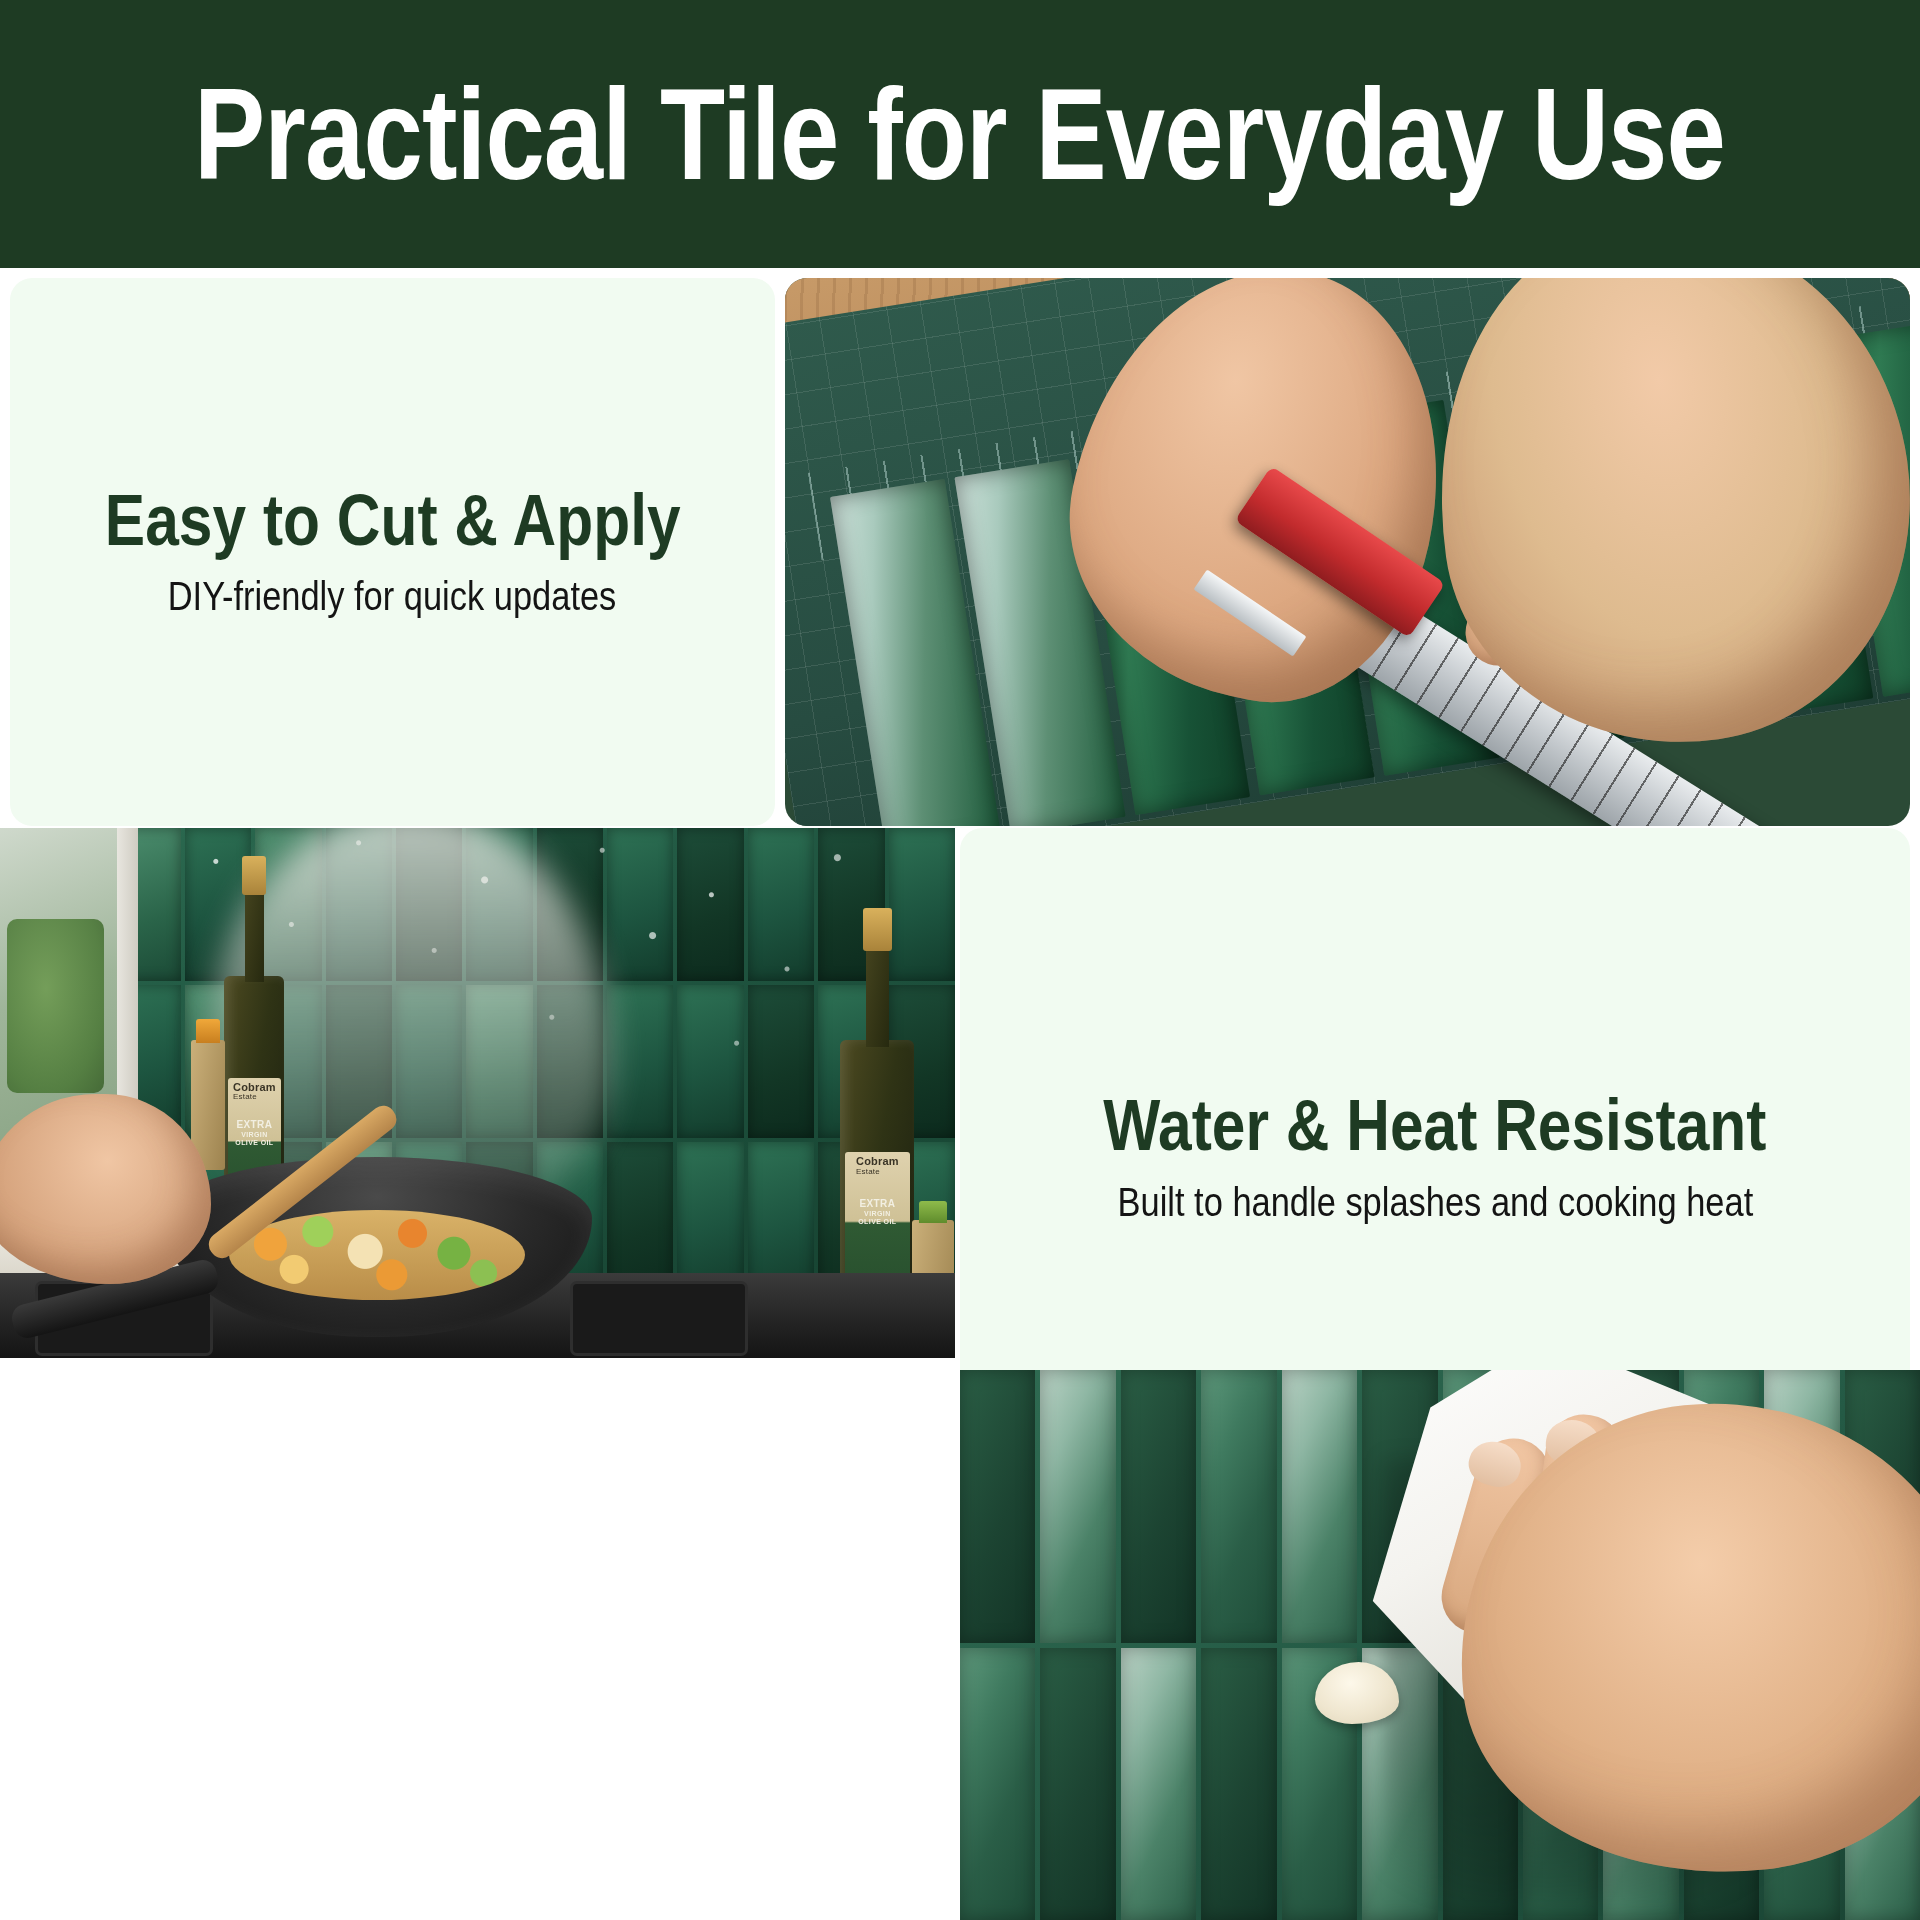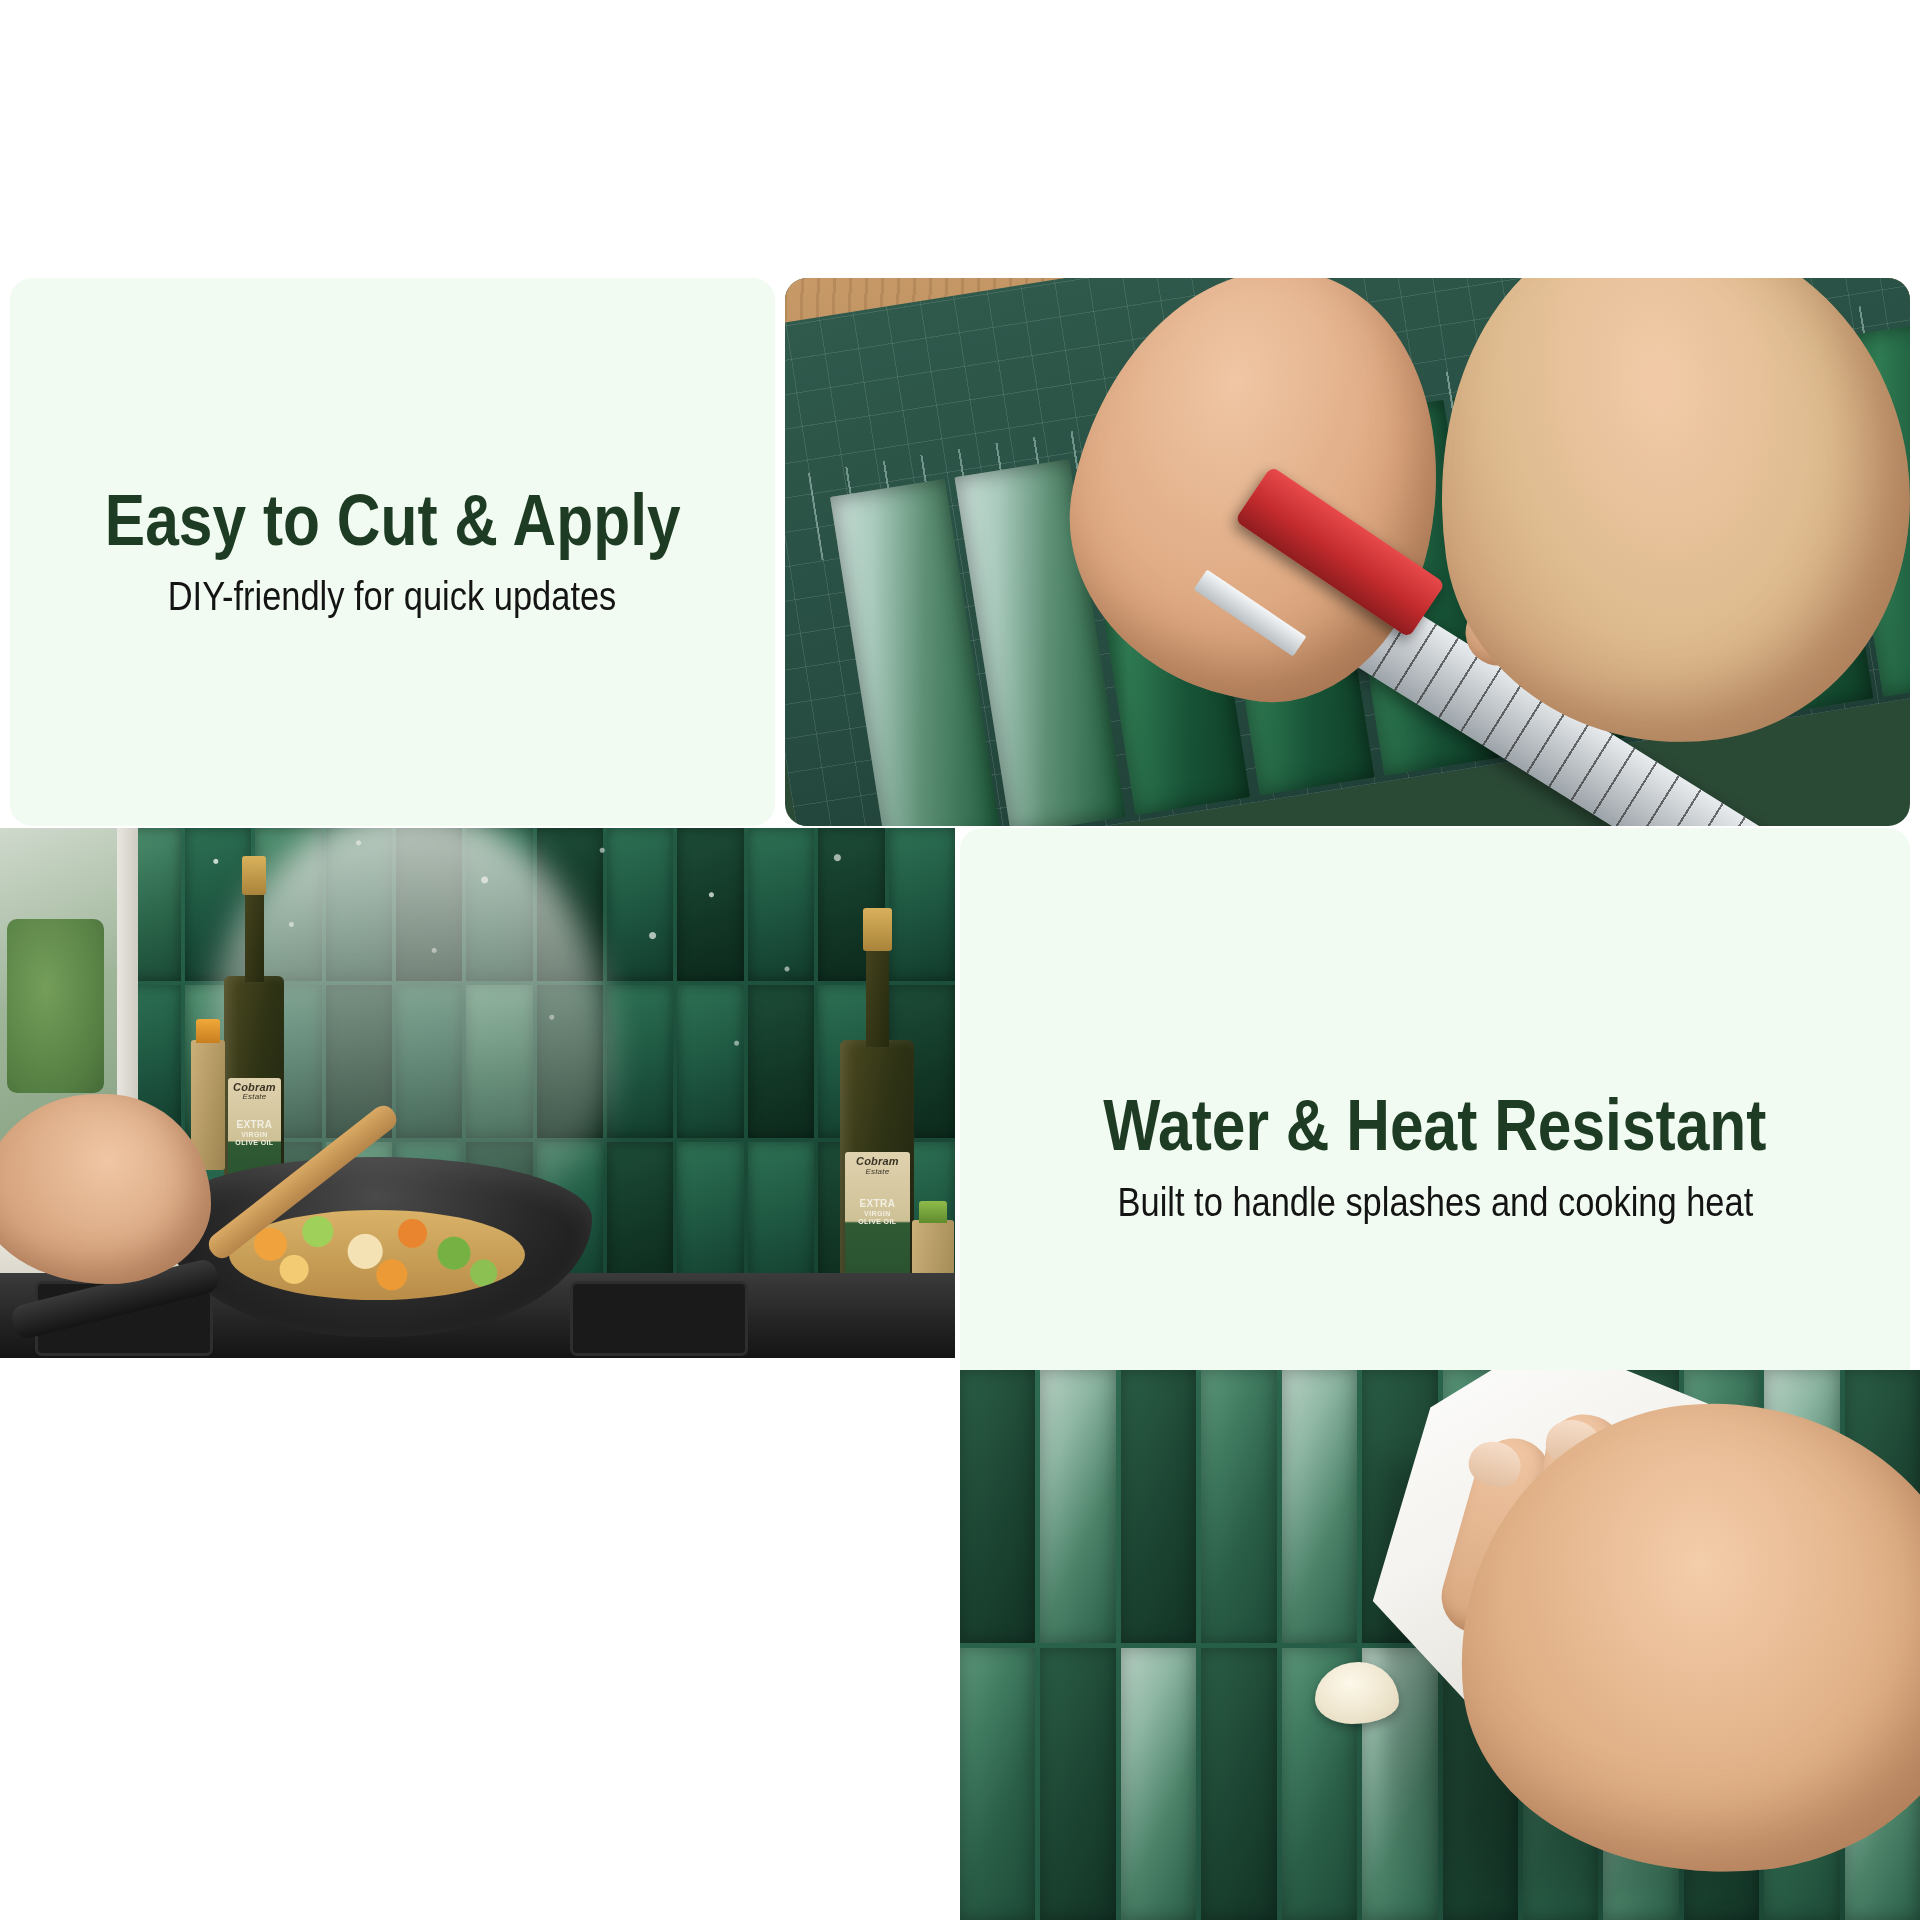--- a/index.html
+++ b/index.html
@@ -297,21 +297,21 @@
     position:absolute; left:6%; bottom:8%;
     width:88%; height:58%;
     background:linear-gradient(180deg,#dfd2ae 0%,#cfc196 36%,#2f5a33 37%,#23472a 100%);
     border-radius:3px;
     overflow:hidden;
     display:flex; flex-direction:column; align-items:center;
   }
   .bottle .brand {
     margin-top:6%;
     font-size:11px; font-weight:600; color:#3a3426;
-    letter-spacing:.2px; line-height:1.05; text-align:center;font-style:italic;
+    letter-spacing:.2px; line-height:1.05; 
   }
   .bottle .brand small{ display:block; font-size:8px; font-weight:400; }
   .bottle .evoo {
     margin-top:34%;
     font-size:10px; font-weight:700; color:#f2efe2;
     line-height:1.15; text-align:center; letter-spacing:.4px;
   }
   .bottle .evoo small{ display:block; font-size:7px; font-weight:600; }
   #bottle-a { left:23.5%; top:28%; width:60px; height:300px; }
   #bottle-b { left:88%; top:40%; width:74px; height:330px; }
@@ -392,20 +392,23 @@
   .corner-tl { border-top-left-radius:22px; }
   .corner-tr { border-top-right-radius:22px; }
   .corner-bl { border-bottom-left-radius:22px; }
   .corner-br { border-bottom-right-radius:22px; }
 </style>
 </head>
 <body>
 
 <div id="page">
 
+  <div class="header">
+    <div class="header-title">Practical Tile for Everyday Use</div>
+  </div>
 
   <div class="panel textcard corner-tl corner-tr corner-bl corner-br" style="left:10px; top:278px; width:765px; height:548px;">
     <div class="feat-title" style="font-size:72px;">Easy to Cut &amp; Apply</div>
     <div class="feat-sub" style="font-size:41px;">DIY-friendly for quick updates</div>
   </div>
 
   <div class="photo" id="photo-cut">
     <div class="p1-wood"></div>
     <div class="p1-mat"></div>
     <div class="p1-matscale"></div>

